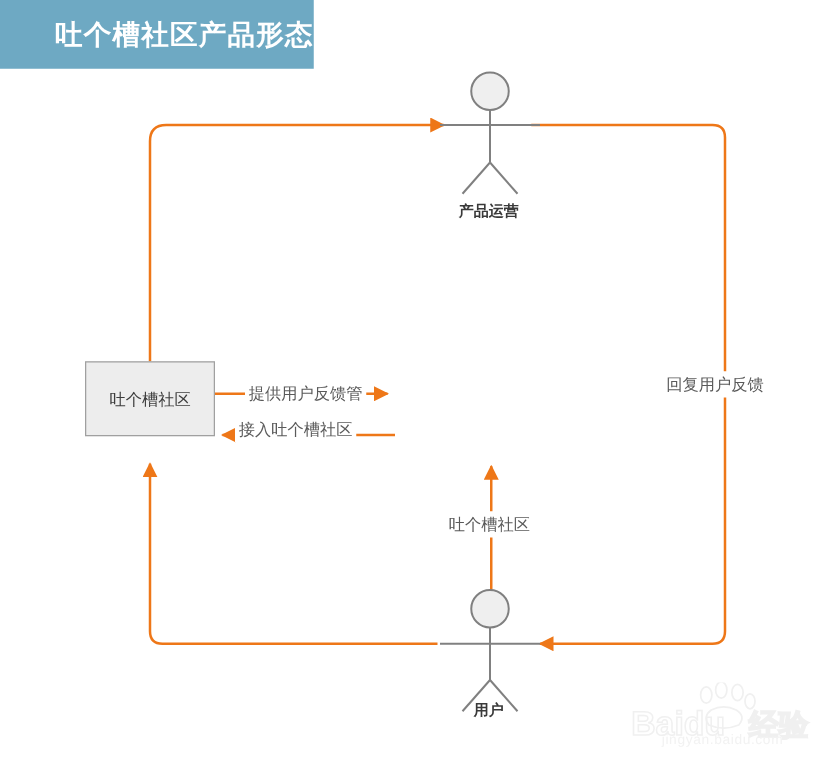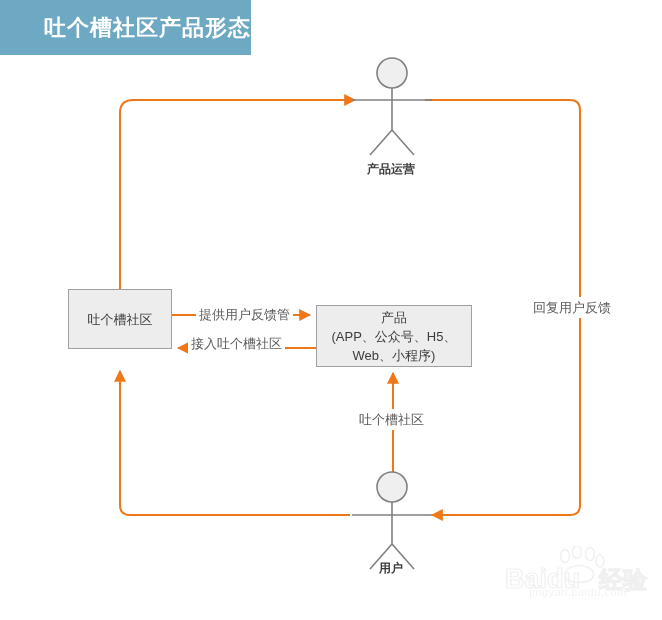--- a/index.html
+++ b/index.html
@@ -209,25 +209,20 @@
       <line x1="352" y1="515" x2="432" y2="515" stroke="#808080" stroke-width="1.6"></line>
       <line x1="392" y1="544" x2="370" y2="569" stroke="#808080" stroke-width="1.6"></line>
       <line x1="392" y1="544" x2="414" y2="569" stroke="#808080" stroke-width="1.6"></line>
     </g>
   </svg>
 
   <div class="node-box" id="box-community">
     <span class="box-lines">吐个槽社区</span>
   </div>
 
-  <div class="node-box" id="box-product">
-    <span class="box-lines">产品
-(APP、公众号、H5、
-Web、小程序)</span>
-  </div>
 
 
   <div class="edge-label" id="label-provide-feedback-fn">提供用户反馈管</div>
 
   <div class="edge-label" id="label-integrate-community">接入吐个槽社区</div>
 
   <div class="edge-label" id="label-use-product">吐个槽社区</div>
 
 
   <div class="edge-label" id="label-reply-feedback">回复用户反馈</div>

